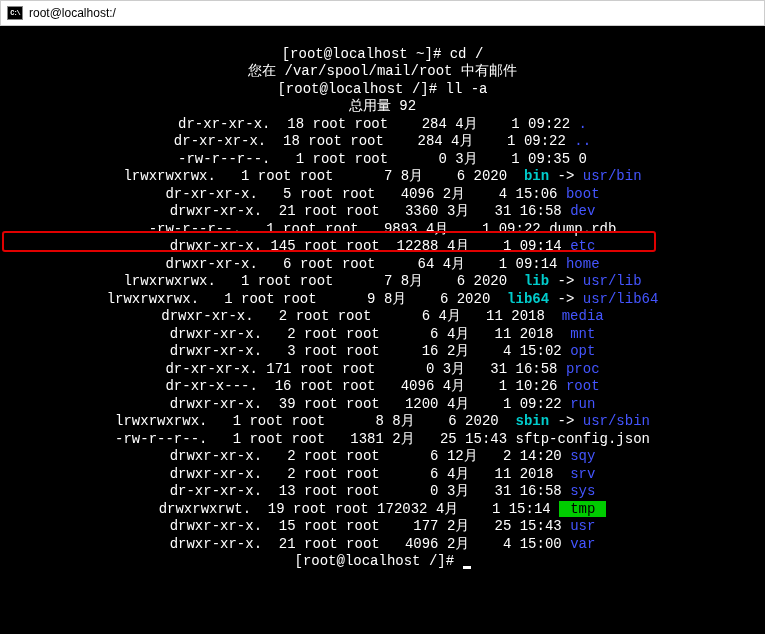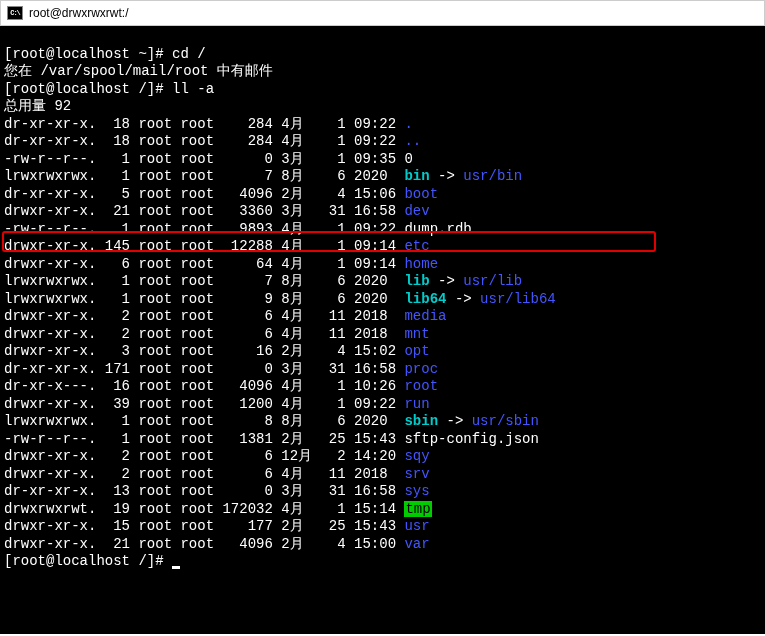--- a/index.html
+++ b/index.html
@@ -44,43 +44,44 @@
       background: #000;
       color: #fff;
       padding: 2px 4px;
       line-height: 1.25;
       white-space: pre;
       min-height: 608px;
       position: relative;
     }
     .line {
       white-space: pre;
+      text-align: center;
     }
     .cyan { color: #00cccc; font-weight: bold; }
     .blue { color: #4455ff; }
-    .green-bg { background: #00cc00; color: #000; padding: 0 1px; }
+    .green-bg { background: #00cc00; color: #000; padding: 0 11px; }
     .highlight-box {
       position: absolute;
       border: 2px solid #e00000;
       border-radius: 3px;
       pointer-events: none;
     }
     .cursor {
       background: #fff;
       display: inline-block;
       width: 8px;
       height: 3px;
       vertical-align: bottom;
       margin-bottom: 2px;
     }
   </style>
 </head>
 <body>
 
 <div class="title-bar">
   <div class="title-icon">C:\</div>
-  <div class="title-text">root@drwxrwxrwt:/</div>
+  <div class="title-text">root@localhost:/</div>
 </div>
 
 <div class="terminal" id="terminal">
 <div class="line"><span>[root@localhost ~]# </span><span>cd /</span></div><div class="line">您在 /var/spool/mail/root 中有邮件</div><div class="line"><span>[root@localhost /]# </span><span>ll -a</span></div><div class="line">总用量 92</div><div class="line"><span>dr-xr-xr-x.  18 root root    284 4月    1 09:22 </span><span class="blue">.</span></div><div class="line"><span>dr-xr-xr-x.  18 root root    284 4月    1 09:22 </span><span class="blue">..</span></div><div class="line"><span>-rw-r--r--.   1 root root      0 3月    1 09:35 </span><span>0</span></div><div class="line"><span>lrwxrwxrwx.   1 root root      7 8月    6 2020  </span><span class="cyan">bin</span><span> -&gt; </span><span class="blue">usr/bin</span></div><div class="line"><span>dr-xr-xr-x.   5 root root   4096 2月    4 15:06 </span><span class="blue">boot</span></div><div class="line"><span>drwxr-xr-x.  21 root root   3360 3月   31 16:58 </span><span class="blue">dev</span></div><div class="line"><span>-rw-r--r--.   1 root root   9893 4月    1 09:22 </span><span>dump.rdb</span></div><div class="line"><span>drwxr-xr-x. 145 root root  12288 4月    1 09:14 </span><span class="blue">etc</span></div><div class="line"><span>drwxr-xr-x.   6 root root     64 4月    1 09:14 </span><span class="blue">home</span></div><div class="line"><span>lrwxrwxrwx.   1 root root      7 8月    6 2020  </span><span class="cyan">lib</span><span> -&gt; </span><span class="blue">usr/lib</span></div><div class="line"><span>lrwxrwxrwx.   1 root root      9 8月    6 2020  </span><span class="cyan">lib64</span><span> -&gt; </span><span class="blue">usr/lib64</span></div><div class="line"><span>drwxr-xr-x.   2 root root      6 4月   11 2018  </span><span class="blue">media</span></div><div class="line"><span>drwxr-xr-x.   2 root root      6 4月   11 2018  </span><span class="blue">mnt</span></div><div class="line"><span>drwxr-xr-x.   3 root root     16 2月    4 15:02 </span><span class="blue">opt</span></div><div class="line"><span>dr-xr-xr-x. 171 root root      0 3月   31 16:58 </span><span class="blue">proc</span></div><div class="line"><span>dr-xr-x---.  16 root root   4096 4月    1 10:26 </span><span class="blue">root</span></div><div class="line"><span>drwxr-xr-x.  39 root root   1200 4月    1 09:22 </span><span class="blue">run</span></div><div class="line"><span>lrwxrwxrwx.   1 root root      8 8月    6 2020  </span><span class="cyan">sbin</span><span> -&gt; </span><span class="blue">usr/sbin</span></div><div class="line"><span>-rw-r--r--.   1 root root   1381 2月   25 15:43 </span><span>sftp-config.json</span></div><div class="line"><span>drwxr-xr-x.   2 root root      6 12月   2 14:20 </span><span class="blue">sqy</span></div><div class="line"><span>drwxr-xr-x.   2 root root      6 4月   11 2018  </span><span class="blue">srv</span></div><div class="line"><span>dr-xr-xr-x.  13 root root      0 3月   31 16:58 </span><span class="blue">sys</span></div><div class="line"><span>drwxrwxrwt.  19 root root 172032 4月    1 15:14 </span><span class="green-bg">tmp</span></div><div class="line"><span>drwxr-xr-x.  15 root root    177 2月   25 15:43 </span><span class="blue">usr</span></div><div class="line"><span>drwxr-xr-x.  21 root root   4096 2月    4 15:00 </span><span class="blue">var</span></div><div class="line"><span>[root@localhost /]# </span><span class="cursor"></span></div></div>
 
 <div class="highlight-box" style="top: 231px; left: 2px; width: 654px; height: 21px;"></div>
 
 </body></html>

